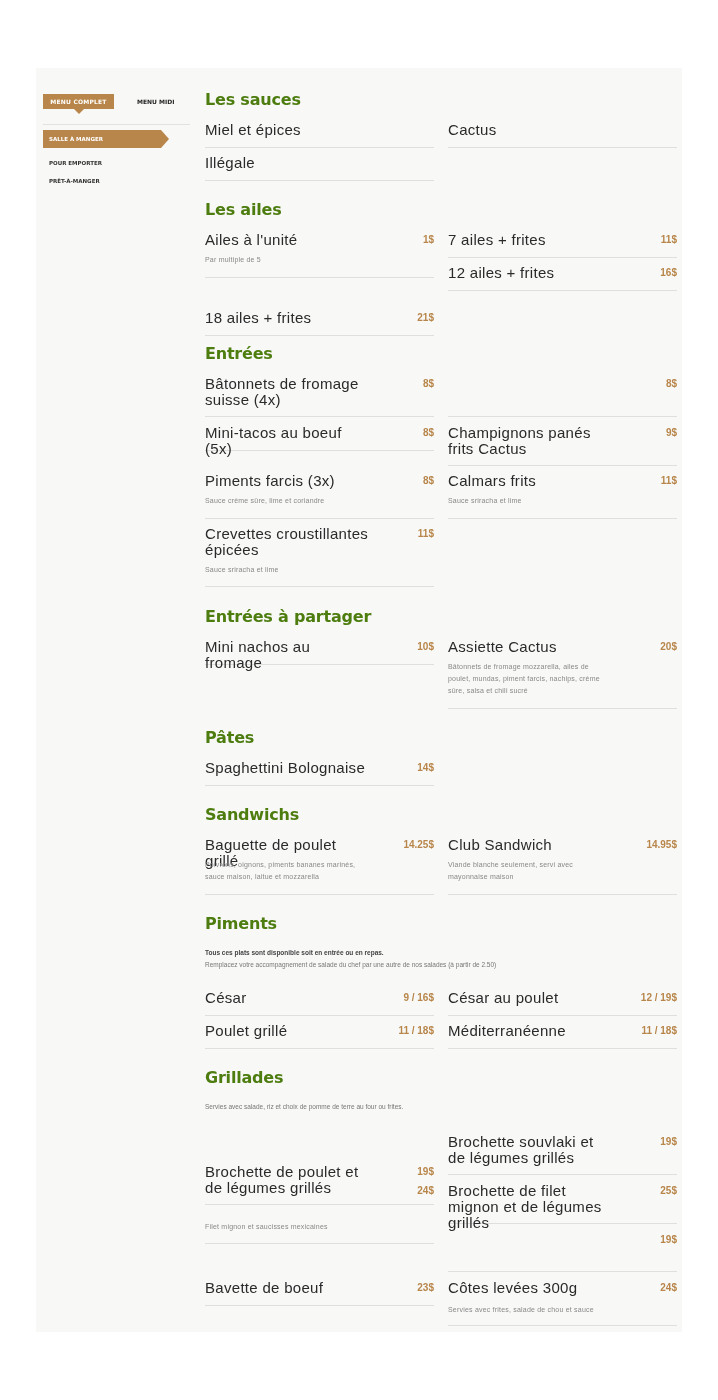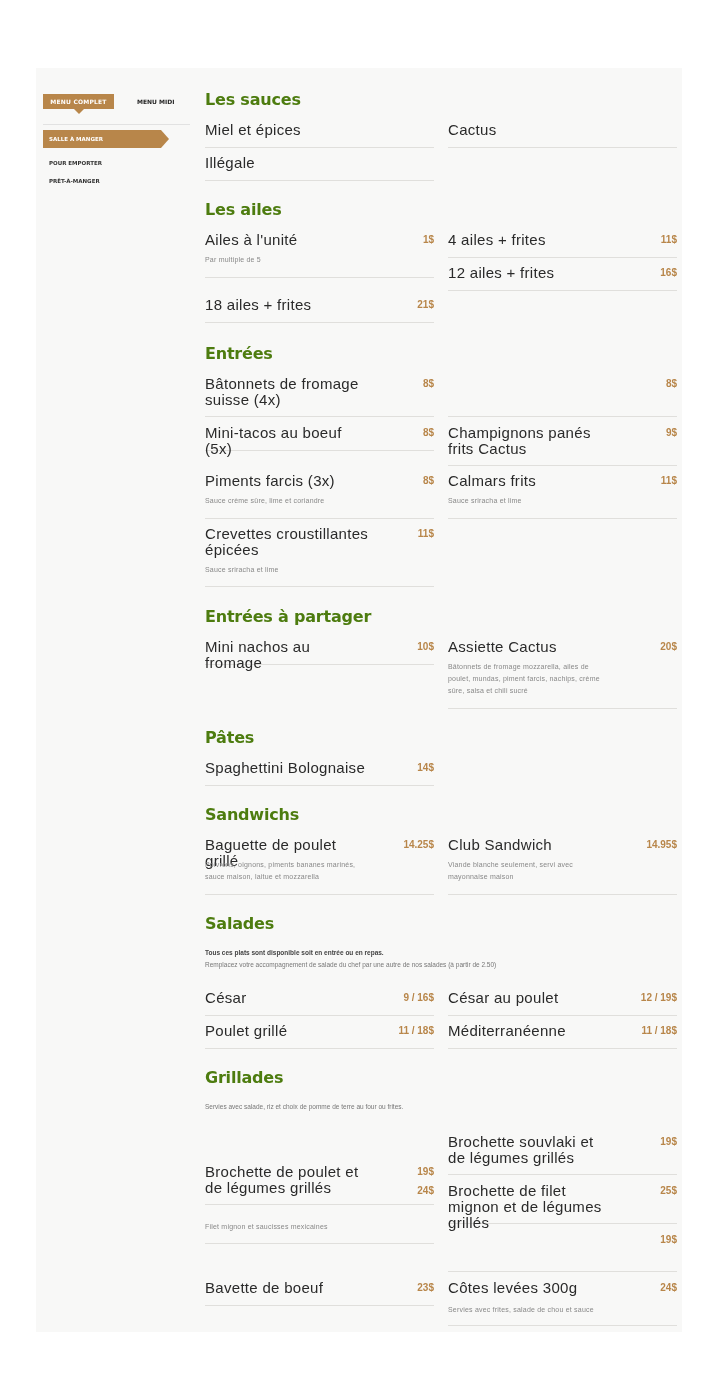--- a/index.html
+++ b/index.html
@@ -98,28 +98,28 @@
       <div class="item-name">Illégale</div>
     </div>
 
     <div class="section-title" style="top:132px">Les ailes</div>
     <div class="item col1" style="top:164px;height:46px">
       <div class="item-name">Ailes à l'unité</div>
       <div class="item-price">1$</div>
       <div class="item-desc" style="top:22px">Par multiple de 5</div>
     </div>
     <div class="item col2" style="top:164px;height:26px">
-      <div class="item-name">4 ailes + frites</div>
+      <div class="item-name">7 ailes + frites</div>
       <div class="item-price">11$</div>
     </div>
     <div class="item col2" style="top:197px;height:26px">
       <div class="item-name">12 ailes + frites</div>
       <div class="item-price">16$</div>
     </div>
-    <div class="item col1" style="top:229px;height:26px">
+    <div class="item col1" style="top:242px;height:26px">
       <div class="item-name">18 ailes + frites</div>
       <div class="item-price">21$</div>
     </div>
 
     <div class="section-title" style="top:276px">Entrées</div>
     <div class="item col1" style="top:308px;height:41px">
       <div class="item-name">Bâtonnets de fromage suisse (4x)</div>
       <div class="item-price">8$</div>
     </div>
     <div class="item col2" style="top:308px;height:41px">
@@ -171,21 +171,21 @@
       <div class="item-name">Baguette de poulet grillé</div>
       <div class="item-price">14.25$</div>
       <div class="item-desc" style="top:22px">Poivrons, oignons, piments bananes marinés, sauce maison, laitue et mozzarella</div>
     </div>
     <div class="item col2" style="top:769px;height:58px">
       <div class="item-name">Club Sandwich</div>
       <div class="item-price">14.95$</div>
       <div class="item-desc" style="top:22px">Viande blanche seulement, servi avec mayonnaise maison</div>
     </div>
 
-    <div class="section-title" style="top:846px">Salades</div>
+    <div class="section-title" style="top:846px">Piments</div>
     <div class="note" style="top:881px;font-weight:bold;color:#444">Tous ces plats sont disponible soit en entrée ou en repas.</div>
     <div class="note" style="top:893px">Remplacez votre accompagnement de salade du chef par une autre de nos salades (à partir de 2.50)</div>
     <div class="item col1" style="top:922px;height:26px">
       <div class="item-name">César</div>
       <div class="item-price">9 / 16$</div>
     </div>
     <div class="item col2" style="top:922px;height:26px">
       <div class="item-name">César au poulet</div>
       <div class="item-price">12 / 19$</div>
     </div>

